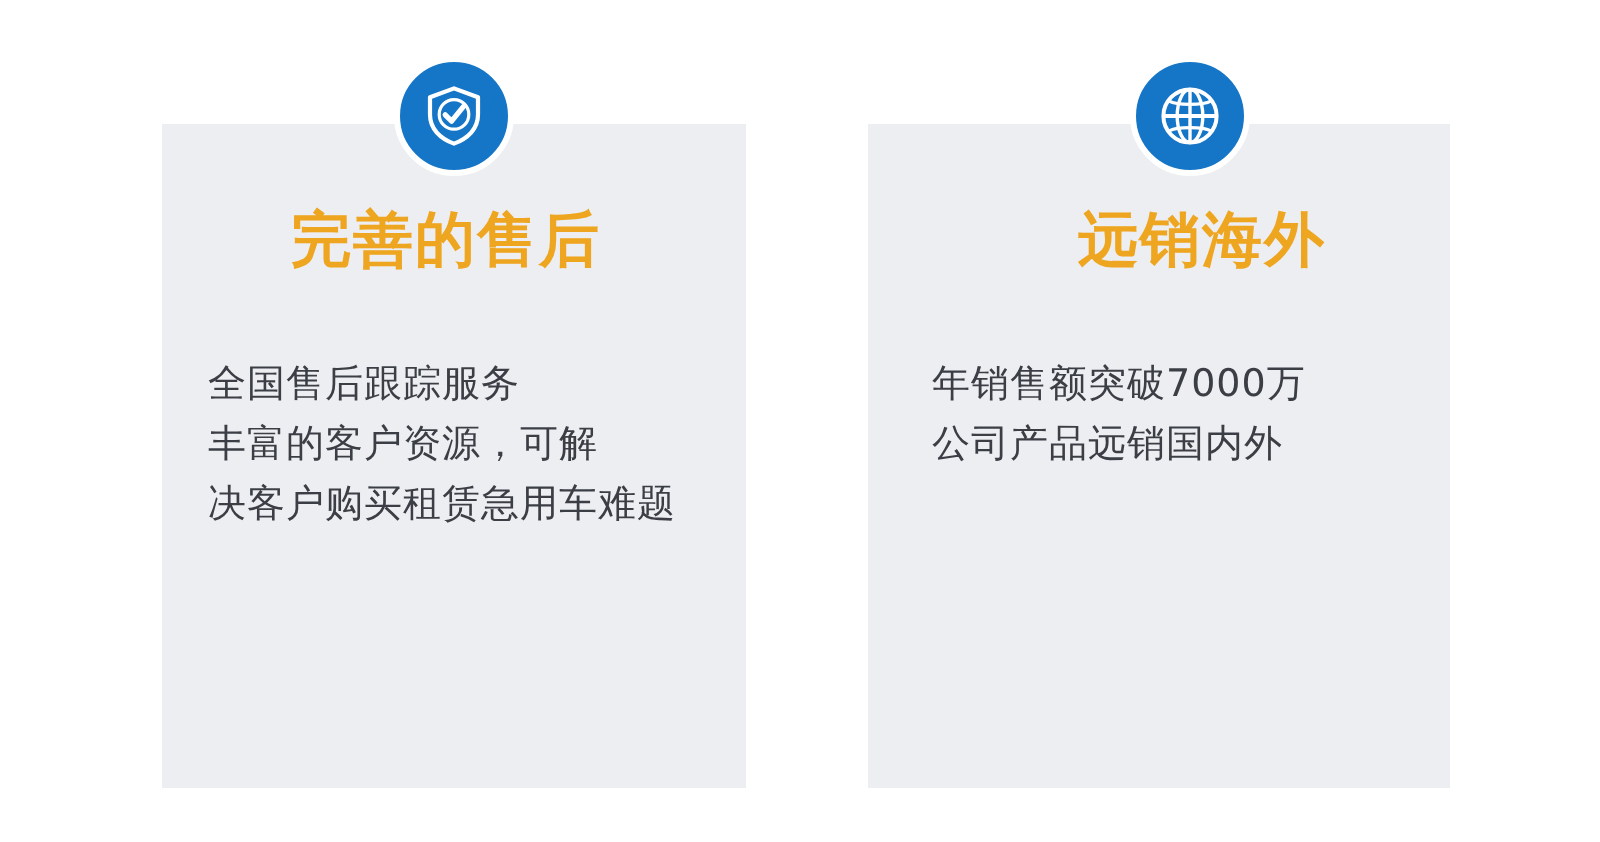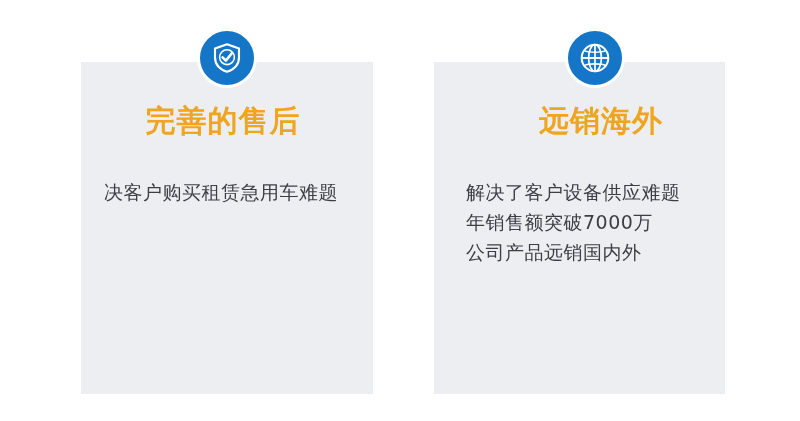--- a/index.html
+++ b/index.html
@@ -87,37 +87,38 @@
     <svg width="34" height="34" viewBox="0 0 34 34" aria-hidden="true">
       <path d="M17 3.2 L29 7.6 V16.4 C29 23.4 23.9 28.3 17 30.8 C10.1 28.3 5 23.4 5 16.4 V7.6 Z" fill="none" stroke="#ffffff" stroke-width="2.1" stroke-linejoin="round"></path>
       <circle cx="17" cy="16.2" r="7.4" fill="none" stroke="#ffffff" stroke-width="1.6"></circle>
       <path d="M12.6 16.4 L15.8 19.6 L21.8 12.2" fill="none" stroke="#ffffff" stroke-width="2.6" stroke-linecap="round" stroke-linejoin="round"></path>
     </svg>
   </div>
 
   <div class="card-title" style="left:81px; width:284px;">完善的售后</div>
 
   <div class="card-body left">
+    <span class="line">全国售后跟踪服务</span>
+    <span class="line">丰富的客户资源，可解</span>
     <span class="line">决客户购买租赁急用车难题</span>
   </div>
 
   <div class="card right"></div>
 
   <div class="icon-badge right">
     <svg width="34" height="34" viewBox="0 0 34 34" aria-hidden="true">
       <circle cx="17" cy="17" r="13.3" fill="none" stroke="#ffffff" stroke-width="2"></circle>
       <ellipse cx="17" cy="17" rx="6.4" ry="13.3" fill="none" stroke="#ffffff" stroke-width="1.7"></ellipse>
       <line x1="17" y1="3.7" x2="17" y2="30.3" stroke="#ffffff" stroke-width="1.7"></line>
       <line x1="3.7" y1="17" x2="30.3" y2="17" stroke="#ffffff" stroke-width="1.9"></line>
       <path d="M6.6 9.6 C10.2 11.7 23.8 11.7 27.4 9.6" fill="none" stroke="#ffffff" stroke-width="1.6"></path>
       <path d="M6.6 24.4 C10.2 22.3 23.8 22.3 27.4 24.4" fill="none" stroke="#ffffff" stroke-width="1.6"></path>
     </svg>
   </div>
 
   <div class="card-title" style="left:434px; width:334px;">远销海外</div>
 
   <div class="card-body right">
-    <span class="line">解决了客户设备供应难题</span>
     <span class="line">年销售额突破7000万</span>
     <span class="line">公司产品远销国内外</span>
   </div>
 
 </div>
 
 </body></html>

